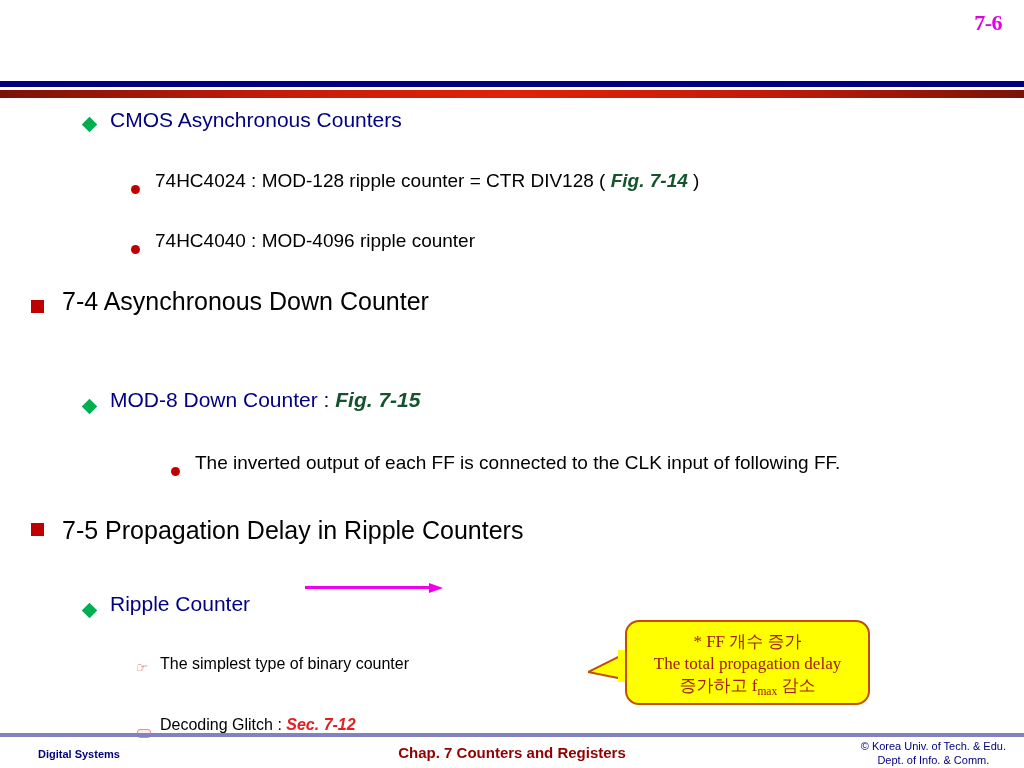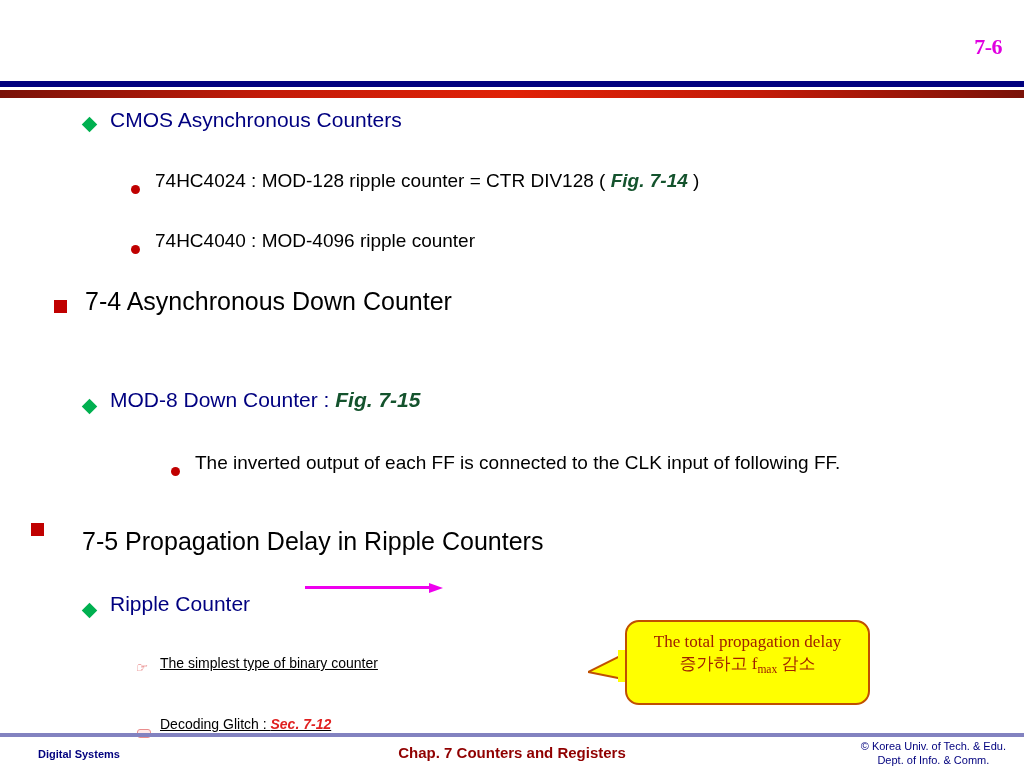--- a/index.html
+++ b/index.html
@@ -19,21 +19,20 @@
   
   #page-number {
     position: absolute;
     top: 10px;
     right: 22px;
     font-family: "Liberation Serif", serif;
     font-weight: bold;
     font-size: 22px;
     color: #e000e0;
     letter-spacing: -0.5px;
-    margin-top: 24px;
   }
   #header-rule-navy {
     position: absolute;
     left: 0;
     top: 81px;
     width: 1024px;
     height: 6px;
     background: #00007e;
   }
   #header-rule-red {
@@ -113,23 +112,22 @@
   }
   .lvl-d {           
     font-size: 21px;
     color: #000080;
   }
   .lvl-b {           
     font-size: 19px;
     color: #000000;
   }
   .lvl-c {           
-    font-size: 14px;
+    font-size: 16px;
     color: #000000;
-    text-decoration: underline;
   }
 
   .magenta-bi { color: #14532d; font-weight: bold; font-style: italic; }
   .red-i      { color: #e02020; font-weight: bold; font-style: italic; }
   sub { font-size: 0.68em; text-align: center; }
 
   
   #implies-arrow {
     position: absolute;
     left: 305px;
@@ -237,38 +235,38 @@
   <div class="row" style="height:28px;">
     <span class="bul" style="left:131px; top:41px;"><i class="dot-red"></i></span>
     <span class="txt lvl-b" style="position:absolute;left:155px;top:31px;"><span>74HC4024 : MOD-128 ripple counter = CTR DIV128 ( </span><span class="magenta-bi">Fig. 7-14</span><span> )</span></span>
   </div>
 
   <div class="row" style="height:28px;text-align:right;">
     <span class="bul" style="left:131px; top:73px;"><i class="dot-red"></i></span>
     <span class="txt lvl-b" style="position:absolute;left:155px;top:63px;">74HC4040 : MOD-4096 ripple counter</span>
   </div>
 
-  <div class="row" style="height:36px;margin-left:23px;">
+  <div class="row" style="height:36px;">
     <span class="bul" style="left:31px; top:104px;"><i class="sq-red"></i></span>
     <span class="txt lvl-h" style="position:absolute;left:62px;top:92px;">7-4  Asynchronous Down Counter</span>
   </div>
 
   <div class="row" style="height:30px;">
     <span class="bul" style="left:84px; top:167px;"><i class="diamond"></i></span>
     <span class="txt lvl-d" style="position:absolute;left:110px;top:157px;"><span>MOD-8 Down Counter : </span><span class="magenta-bi">Fig. 7-15</span></span>
   </div>
 
   <div class="row" style="height:28px;margin-left:40px;">
     <span class="bul" style="left:131px; top:201px;"><i class="dot-red"></i></span>
     <span class="txt lvl-b" style="position:absolute;left:155px;top:191px;">The inverted output of each FF is connected to the CLK input of following FF.</span>
   </div>
 
   <div class="row" style="height:36px;">
     <span class="bul" style="left:31px; top:233px;"><i class="sq-red"></i></span>
-    <span class="txt lvl-h" style="position:absolute;left:62px;top:238px;margin-left:20px;">7-5  Propagation Delay in Ripple Counters</span>
+    <span class="txt lvl-h" style="position:absolute;left:62px;top:227px;">7-5  Propagation Delay in Ripple Counters</span>
   </div>
 
   <div class="row" style="height:30px;">
     <span class="bul" style="left:84px; top:277px;"><i class="diamond"></i></span>
     <span class="txt lvl-d" style="position:absolute;left:110px;top:267px;">Ripple Counter</span>
   </div>
 
   <div class="row" style="height:28px;">
     <span class="bul" style="left:135px; top:303px;"><i class="pink-curl">☞</i></span>
     <span class="txt lvl-c" style="position:absolute;left:160px;top:300px;">The simplest type of binary counter</span>
@@ -322,20 +320,21 @@
   <div class="head"></div>
 </div>
 
 <div id="callout-tail">
   <svg width="42" height="32" viewBox="0 0 42 32">
     <polygon points="0,22 40,2 40,30" fill="#ffff00" stroke="#c05000" stroke-width="2"></polygon>
     <rect x="30" y="0" width="14" height="32" fill="#ffff00"></rect>
   </svg>
 </div>
 <div id="callout">
+  <span class="ln1">* FF 개수 증가</span>
   <span class="ln2">The total propagation delay</span>
   <span class="ln3"><span>증가하고 f</span><sub>max</sub><span> 감소</span></span>
 </div>
 
 <div id="footer-rule"></div>
 <div id="footer-left">Digital Systems</div>
 <div id="footer-center">Chap. 7  Counters and Registers</div>
 <div id="footer-right">
   <span>© Korea Univ. of Tech. &amp; Edu.</span>
   <span>Dept. of Info. &amp; Comm.</span>

